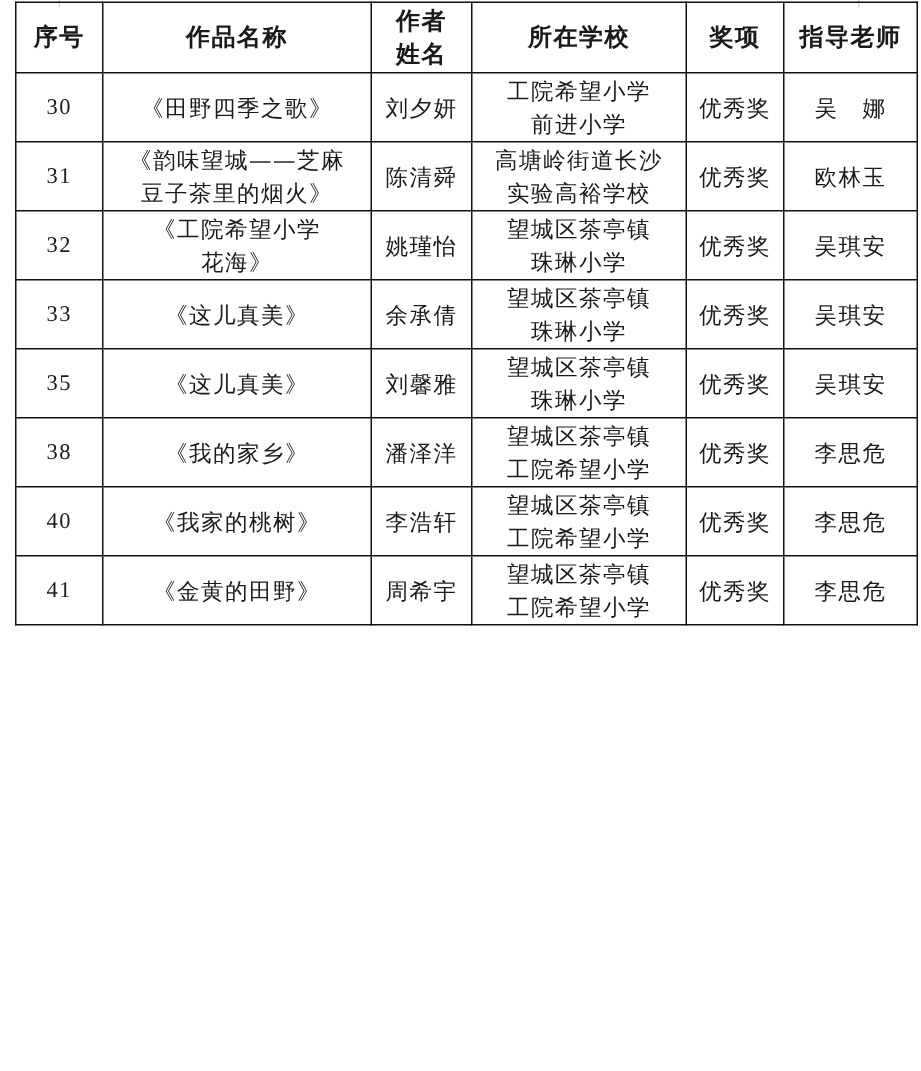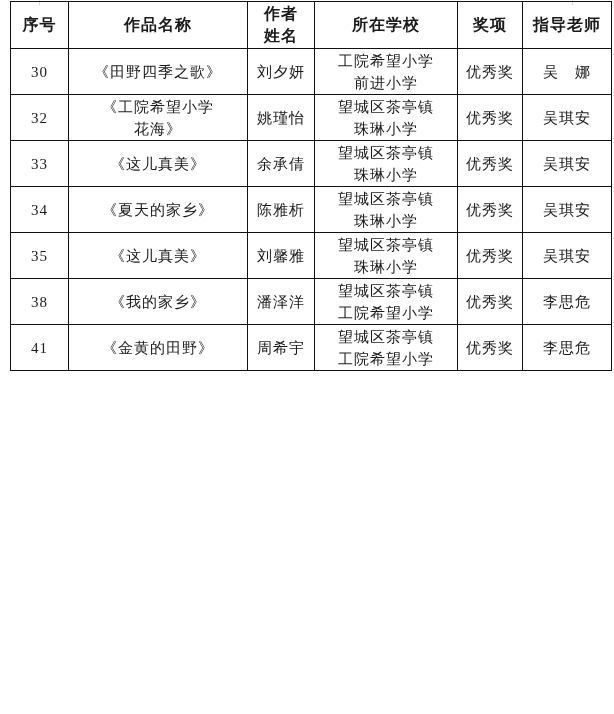--- a/index.html
+++ b/index.html
@@ -52,52 +52,53 @@
         </td>
         <td>刘夕妍</td>
         <td>
           <span class="ml">工院希望小学</span>
           <span class="ml">前进小学</span>
         </td>
         <td>优秀奖</td>
         <td>吴　娜</td>
       </tr>
       <tr>
+        <td class="num">31</td>
+        <td>
+          <span class="ml">《韵味望城——芝麻</span>
+          <span class="ml">豆子茶里的烟火》</span>
+        </td>
+        <td>陈清舜</td>
+        <td>
+          <span class="ml">高塘岭街道长沙</span>
+          <span class="ml">实验高裕学校</span>
+        </td>
+        <td>优秀奖</td>
+        <td>欧林玉</td>
+      </tr>
+      <tr>
         <td class="num">32</td>
         <td>
           <span class="ml">《工院希望小学</span>
           <span class="ml">花海》</span>
         </td>
         <td>姚瑾怡</td>
         <td>
           <span class="ml">望城区茶亭镇</span>
           <span class="ml">珠琳小学</span>
         </td>
         <td>优秀奖</td>
         <td>吴琪安</td>
       </tr>
       <tr>
         <td class="num">33</td>
         <td>
           <span class="ml">《这儿真美》</span>
         </td>
         <td>余承倩</td>
-        <td>
-          <span class="ml">望城区茶亭镇</span>
-          <span class="ml">珠琳小学</span>
-        </td>
-        <td>优秀奖</td>
-        <td>吴琪安</td>
-      </tr>
-      <tr>
-        <td class="num">34</td>
-        <td>
-          <span class="ml">《夏天的家乡》</span>
-        </td>
-        <td>陈雅析</td>
         <td>
           <span class="ml">望城区茶亭镇</span>
           <span class="ml">珠琳小学</span>
         </td>
         <td>优秀奖</td>
         <td>吴琪安</td>
       </tr>
       <tr>
         <td class="num">35</td>
         <td>
@@ -118,20 +119,33 @@
         </td>
         <td>潘泽洋</td>
         <td>
           <span class="ml">望城区茶亭镇</span>
           <span class="ml">工院希望小学</span>
         </td>
         <td>优秀奖</td>
         <td>李思危</td>
       </tr>
       <tr>
+        <td class="num">40</td>
+        <td>
+          <span class="ml">《我家的桃树》</span>
+        </td>
+        <td>李浩轩</td>
+        <td>
+          <span class="ml">望城区茶亭镇</span>
+          <span class="ml">工院希望小学</span>
+        </td>
+        <td>优秀奖</td>
+        <td>李思危</td>
+      </tr>
+      <tr>
         <td class="num">41</td>
         <td>
           <span class="ml">《金黄的田野》</span>
         </td>
         <td>周希宇</td>
         <td>
           <span class="ml">望城区茶亭镇</span>
           <span class="ml">工院希望小学</span>
         </td>
         <td>优秀奖</td>

